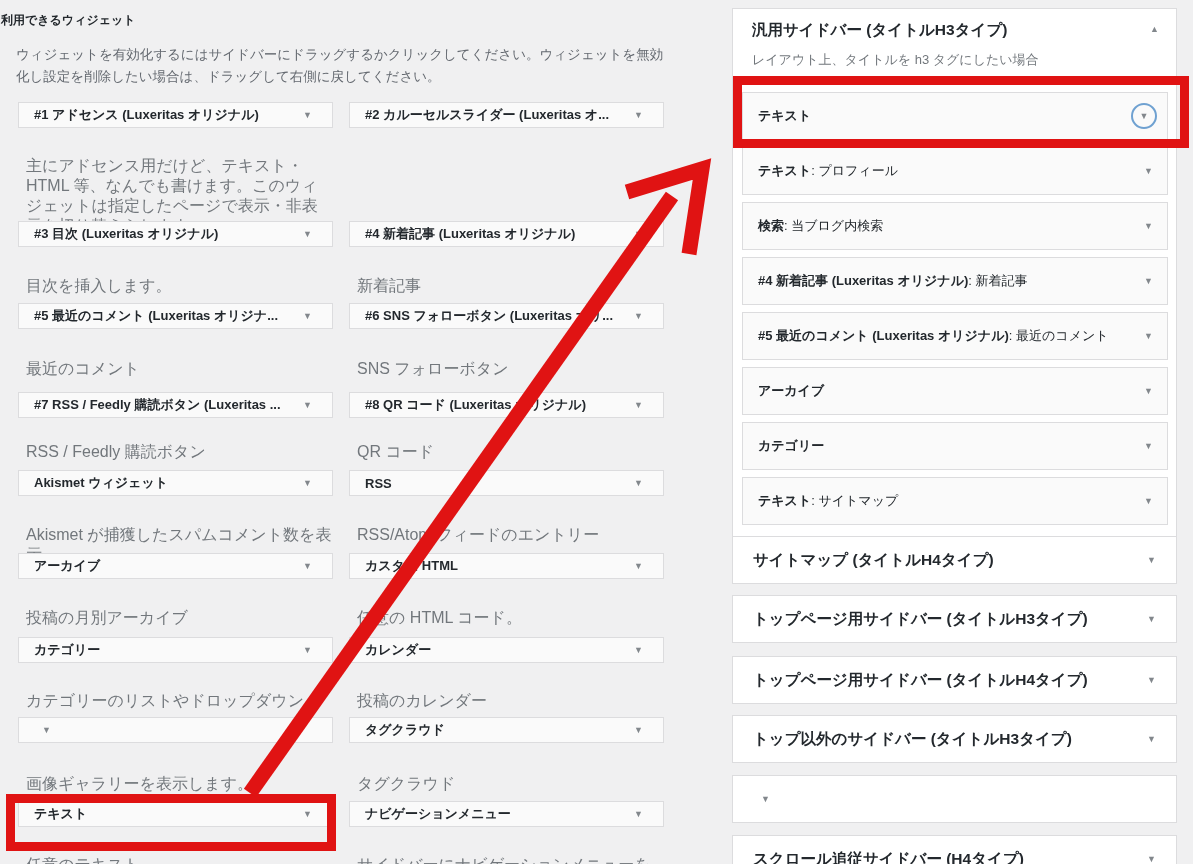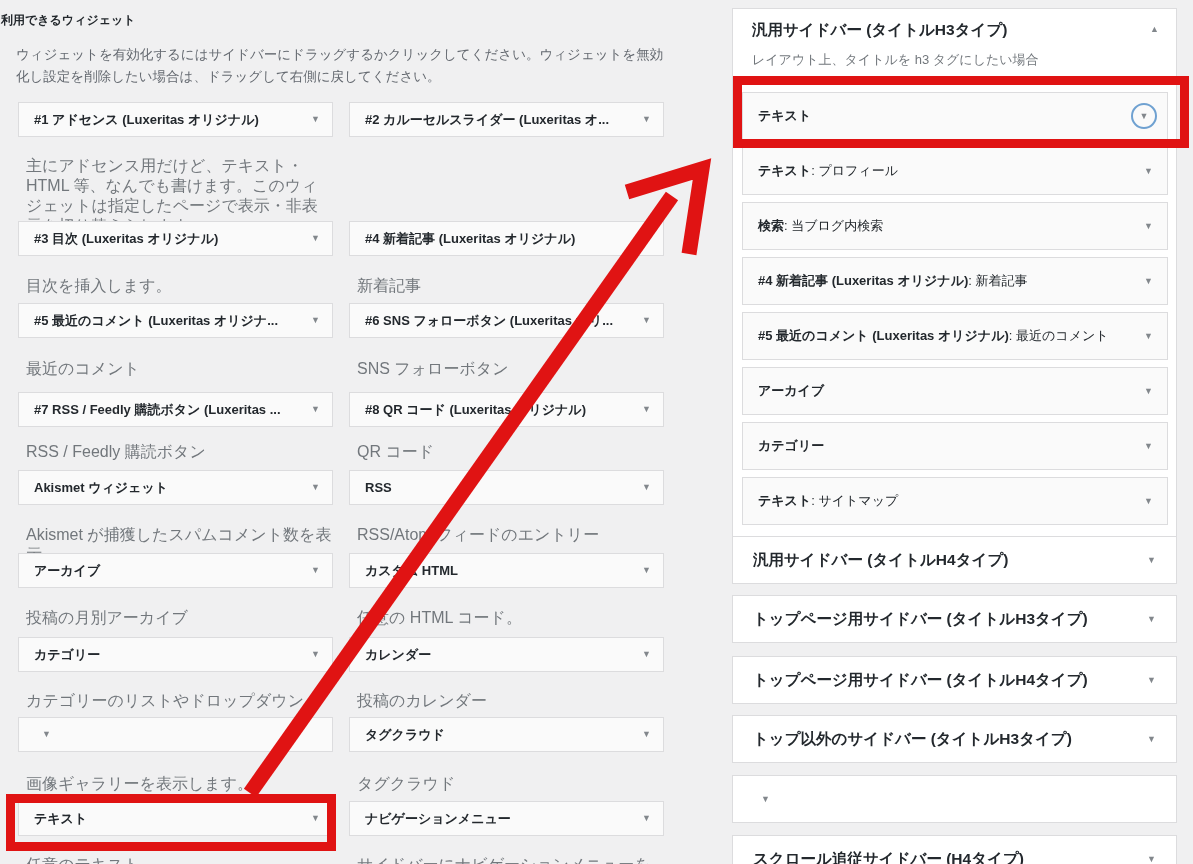--- a/index.html
+++ b/index.html
@@ -11,22 +11,22 @@
     --pagebg:#f0f0f1;
     --blue:#6fa1d1;
   }
   html,body{margin:0;padding:0;}
   body{font-family:"Liberation Sans","DejaVu Sans",sans-serif;background:#fff;}
   .screen{position:relative;width:1193px;height:864px;background:var(--pagebg);overflow:hidden;}
 
   .page-title{position:absolute;left:1px;top:12px;font-size:12px;font-weight:700;color:var(--ink);}
   .page-desc{position:absolute;left:16px;top:44px;width:655px;font-size:13.5px;line-height:22px;color:#646970;}
 
-  .wbox{position:absolute;width:315px;height:35px;background:var(--boxbg);border:1px solid var(--border);
-        box-sizing:border-box;display:flex;align-items:center;padding:0 12px 0 15px;cursor:pointer;}
+  .wbox{position:absolute;width:315px;height:26px;background:var(--boxbg);border:1px solid var(--border);
+        box-sizing:border-box;display:flex;align-items:center;padding:0 20px 0 15px;cursor:pointer;}
   .wtitle{flex:1;font-size:13px;font-weight:600;color:var(--ink);white-space:nowrap;overflow:hidden;}
   .dd{color:#82878c;font-size:9px;margin-left:8px;flex:none;line-height:1;}
   .wdesc{position:absolute;width:306px;font-size:16px;line-height:20px;color:var(--muted);}
 
   .panel{position:absolute;left:732px;top:8px;width:445px;height:529px;background:#fff;
          border:1px solid var(--border);box-sizing:border-box;}
   .panel-title{position:absolute;left:752px;top:20px;font-size:15.5px;font-weight:700;color:var(--ink);}
   .panel-sub{position:absolute;left:752px;top:51px;font-size:13px;color:var(--muted);}
   .panel-toggle{position:absolute;left:1150px;top:24px;color:#82878c;font-size:9px;cursor:pointer;}
 
@@ -192,21 +192,21 @@
     <span class="sub"></span>
     <span class="dd">▼</span>
   </div>
   <div class="srow" style="top:477px">
     <span class="name">テキスト</span>
     <span class="sub">: サイトマップ</span>
     <span class="dd">▼</span>
   </div>
 
   <div class="card" style="top:536px">
-    <span class="ctitle">汎用サイドバー (タイトルH4タイプ)</span>
+    <span class="ctitle">サイトマップ (タイトルH4タイプ)</span>
     <span class="dd">▼</span>
   </div>
   <div class="card" style="top:595px">
     <span class="ctitle">トップページ用サイドバー (タイトルH3タイプ)</span>
     <span class="dd">▼</span>
   </div>
   <div class="card" style="top:656px">
     <span class="ctitle">トップページ用サイドバー (タイトルH4タイプ)</span>
     <span class="dd">▼</span>
   </div>

